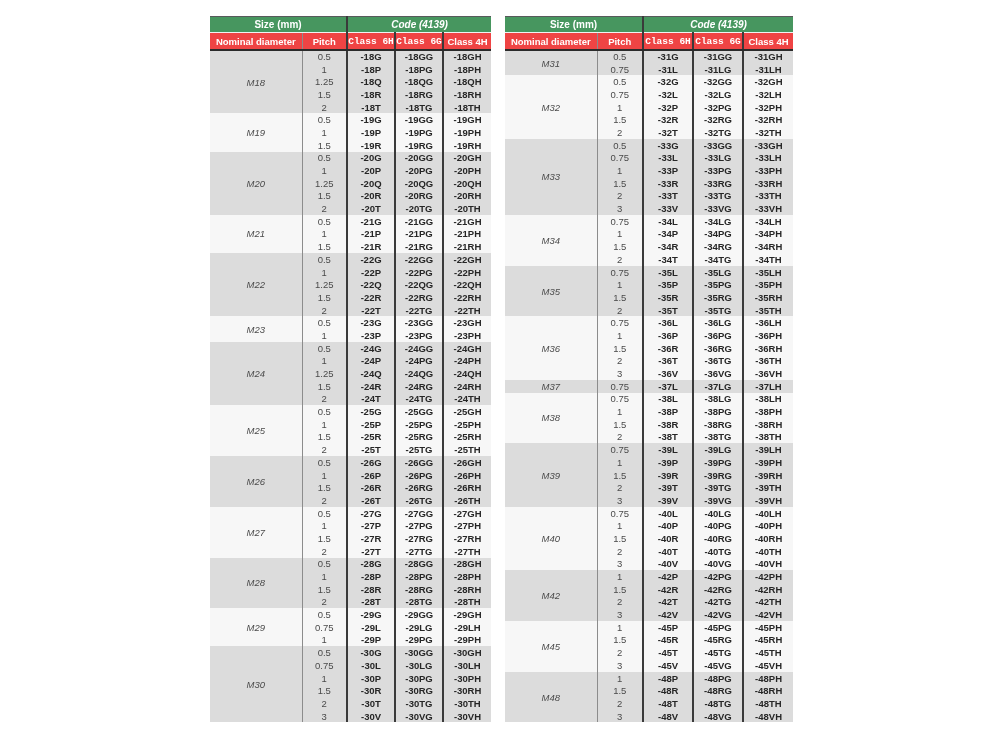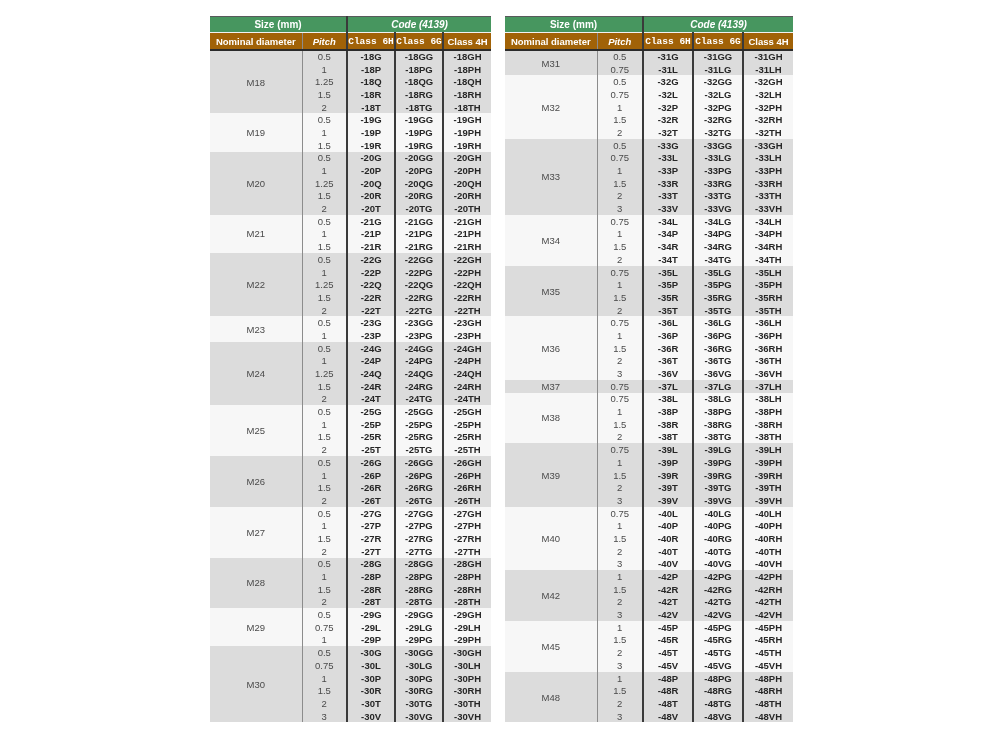--- a/index.html
+++ b/index.html
@@ -27,40 +27,40 @@
     height: 15px;
     background: #47965f;
     color: #ffffff;
     font-weight: bold;
     font-size: 10px;
     border-top: 1px solid #58595b;
     border-bottom: 1px solid #f2f2f2;
   }
   thead tr.hrow2 th {
     height: 16px;
-    background: #a16207;
+    background: #ef4444;
     color: #ffffff;
     font-weight: bold;
     font-size: 9.5px;
     border-bottom: 2px solid #2b2b2b;
   }
 
   tbody tr { height: 12.7px; }
   tbody tr.band-a { background: #dcdcdc; }
   tbody tr.band-b { background: #f7f7f7; }
 
-  td.dia   { color: #4a4a4a; }
+  td.dia   { color: #4a4a4a; font-style: italic; }
   td.pitch { color: #4a4a4a; border-left: 1px solid #8c8c8c; border-right: 2px solid #3a3a3a; }
   td.code  { font-weight: bold; color: #262626; }
   td.code.sep { border-right: 2px solid #3a3a3a; }
 
   th.h-size { border-right: 1px solid #8c8c8c; margin-top: 21px; }
   th.h-code { border-left: 2px solid #3a3a3a; font-style: italic; }
   th.h-dia  { border-right: 1px solid #8c8c8c; }
-  th.h-pitch{ border-right: 2px solid #3a3a3a; font-style: italic; }
+  th.h-pitch{ border-right: 2px solid #3a3a3a; }
   th.h-c6h, th.h-c6g { border-right: 2px solid #3a3a3a; font-family: Liberation Mono, monospace; }
 </style>
 </head>
 <body>
 
 <div class="page">
 
   <table class="spec-table t0">
     <colgroup>
       <col style="width:92px">

